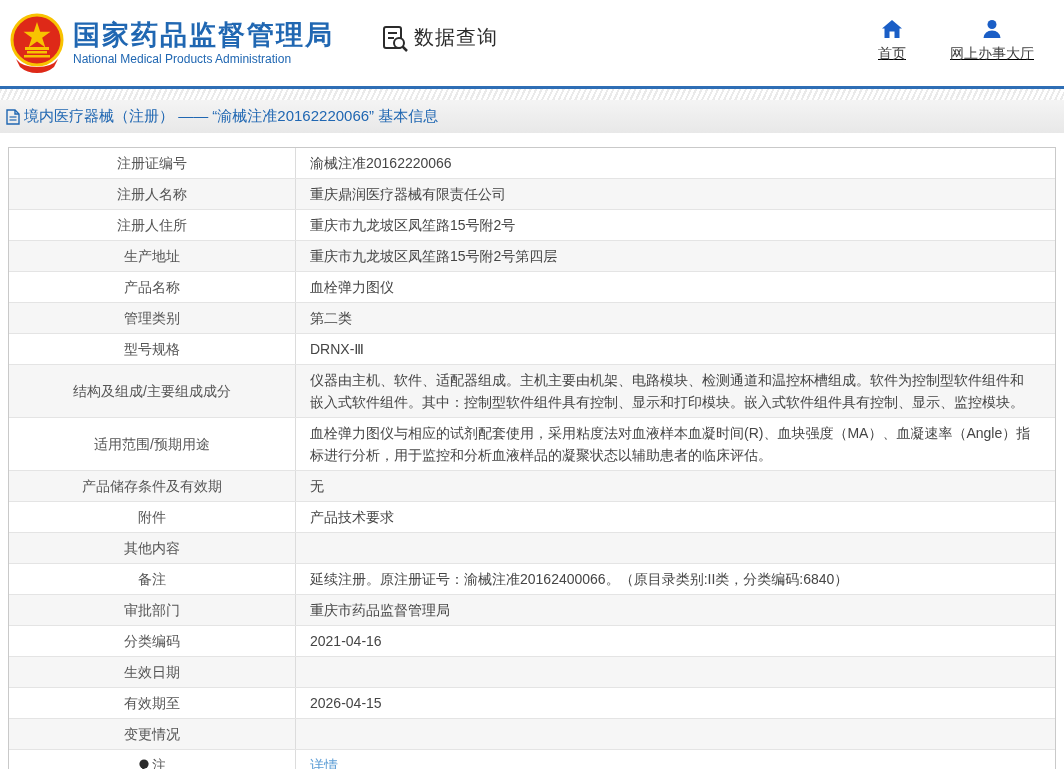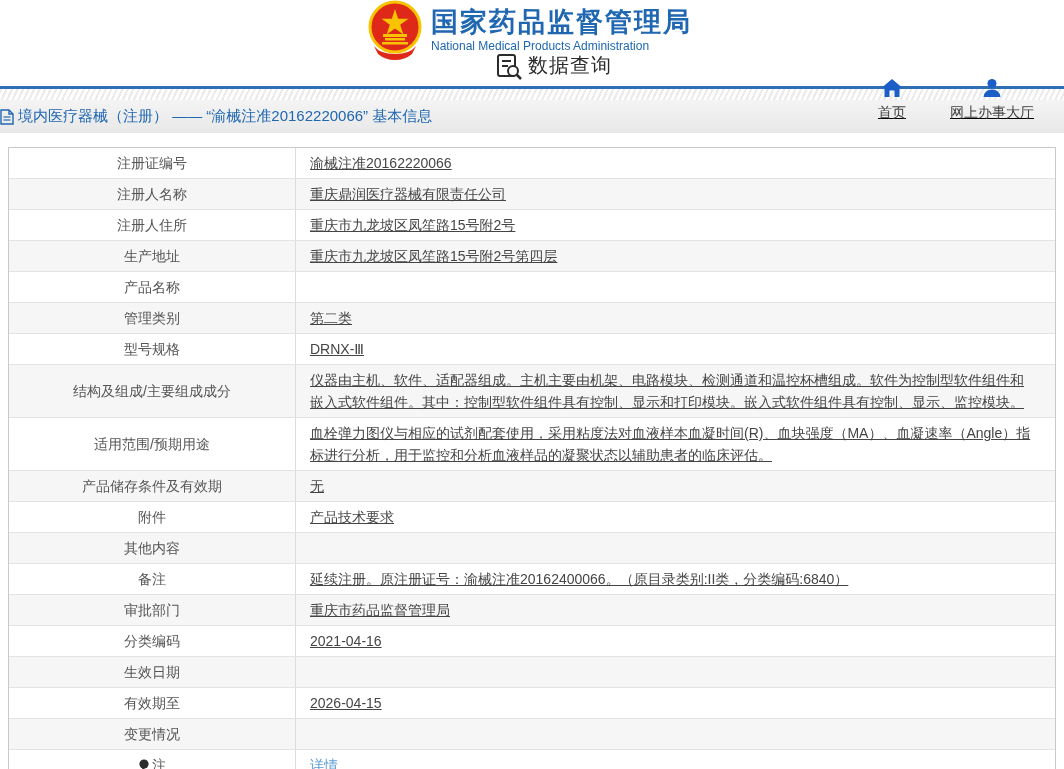--- a/index.html
+++ b/index.html
@@ -13,21 +13,20 @@
   }
 
   
   .header {
     height: 86px;
     display: flex;
     align-items: center;
     padding: 0 14px 0 10px;
     box-sizing: border-box;
     background: #ffffff;
-    flex-direction: column;
   }
   .logo-block { display: flex; align-items: center; }
   .emblem { width: 54px; height: 60px; margin-right: 9px; flex: 0 0 auto; }
   .org-names { display: flex; flex-direction: column; }
   .org-title {
     color: #2067b2;
     font-size: 27px;
     font-weight: bold;
     letter-spacing: 2px;
     line-height: 30px;
@@ -73,21 +72,21 @@
       #ffffff 2px, #ffffff 5px
     );
   }
 
   
   .crumb-bar {
     height: 33px;
     background: linear-gradient(#f4f4f4, #e8e8e8);
     display: flex;
     align-items: center;
-    padding: 0 0;
+    padding: 0 6px;
     box-sizing: border-box;
   }
   .crumb-icon { width: 14px; height: 16px; margin-right: 4px; flex: 0 0 auto; }
   .crumb-text { color: #2067b2; font-size: 15px; }
 
   
   .table-wrap {
     margin: 14px 8px 0 8px;
     border: 1px solid #c9c9c9;
   }
@@ -114,21 +113,20 @@
     justify-content: center;
     text-align: right;
     color: #555555;
     border-right: 1px solid #dcdcdc;
   }
   .cell.value {
     flex: 1 1 auto;
     color: #454545;
     padding-left: 14px;
     padding-right: 18px;
-    text-decoration: underline;
   }
   .note-ic { width: 12px; height: 14px; margin-right: 2px; display: inline-flex; align-items: center; }
   .detail-link { color: #5e9ed6; text-decoration: none; }
 </style>
 </head>
 <body>
 
 <div class="header">
   <div class="logo-block">
     <svg class="emblem" viewBox="0 0 54 60">
@@ -221,20 +219,23 @@
     </div>
     <div class="cell value">
         <span>重庆市九龙坡区凤笙路15号附2号第四层</span>
       </div>
   </div>
     <div class="row">
     <div class="cell label">
 
       <span>产品名称</span>
     </div>
+    <div class="cell value">
+        <span>血栓弹力图仪</span>
+      </div>
   </div>
     <div class="row">
     <div class="cell label">
 
       <span>管理类别</span>
     </div>
     <div class="cell value">
         <span>第二类</span>
       </div>
   </div>

